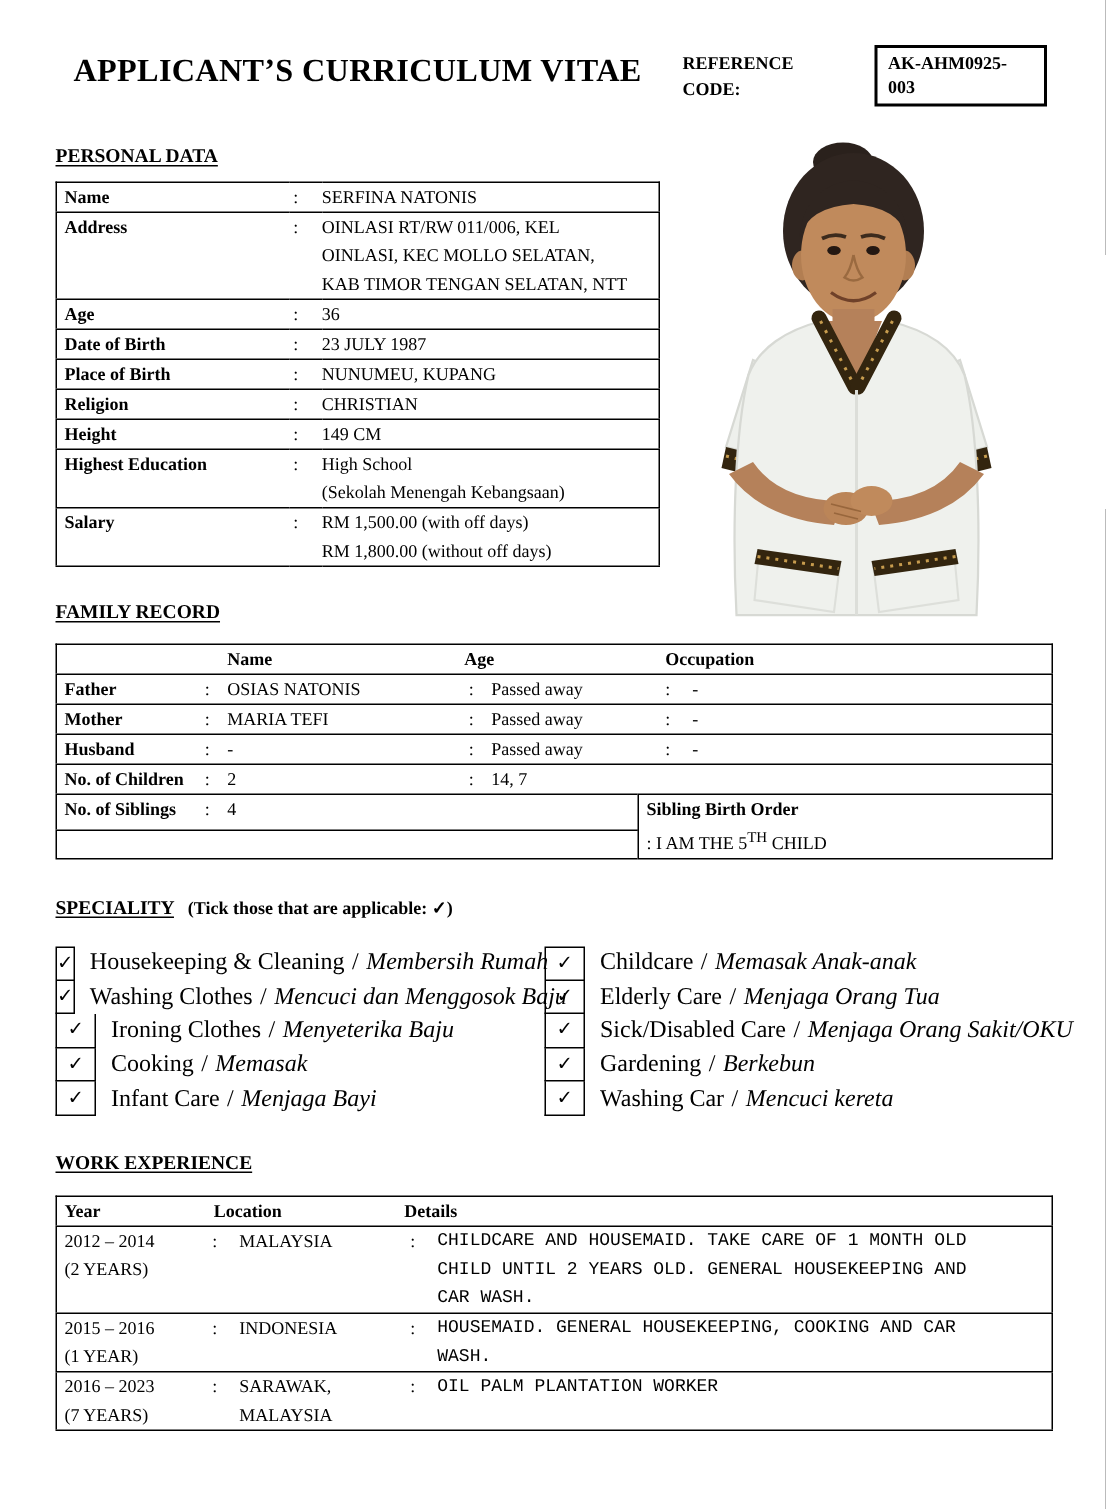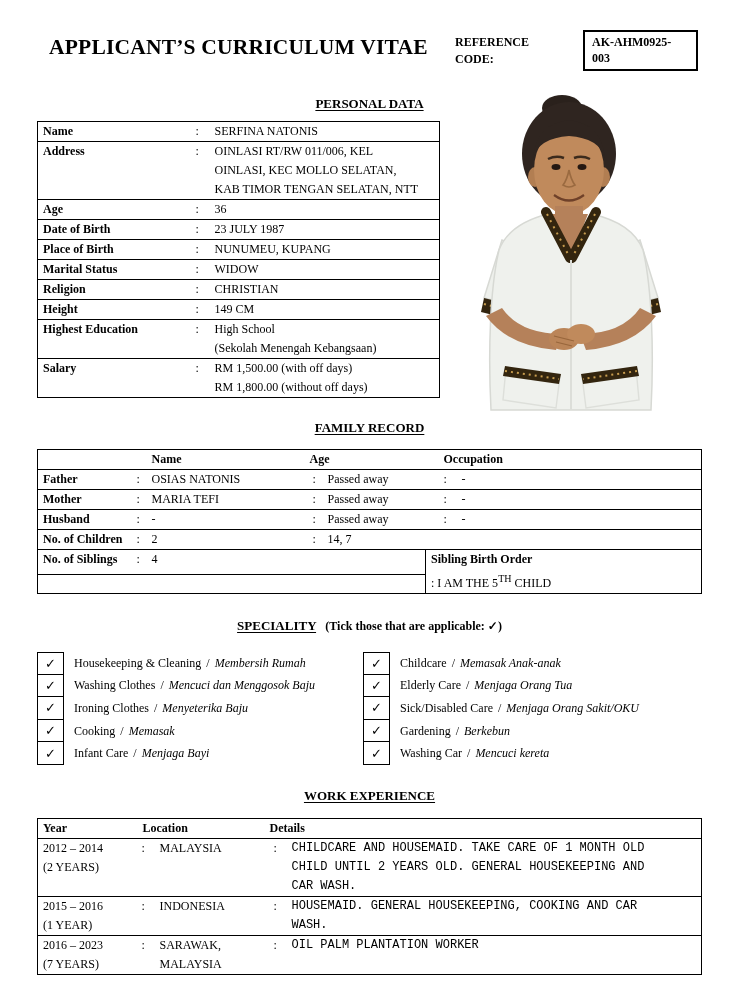--- a/index.html
+++ b/index.html
@@ -18,21 +18,21 @@
   .pre { white-space: pre-line; }
 
   
   .header { position: relative; height: 66px; }
   .title { position: absolute; left: 12px; top: 5px; margin: 0; font-size: 21.5px; font-weight: bold; letter-spacing: 0.2px; }
   .ref-label { position: absolute; left: 418px; top: 4px; font-size: 12px; font-weight: bold; line-height: 17px; }
   .ref-box { position: absolute; left: 546px; top: 0; width: 115px; min-height: 37px; border: 2px solid #000; padding: 2px 5px 3px 7px; font-size: 12px; font-weight: bold; line-height: 16px; }
   .ref-box .code { display: inline-block; width: 84px; }
 
   
-  .section { margin: 0; font-size: 13px; font-weight: bold; text-decoration: underline; text-underline-offset: 2px; text-align: center; }
+  .section { margin: 0; font-size: 13px; font-weight: bold; text-decoration: underline; text-underline-offset: 2px; }
   .section .note { text-decoration: none; display: inline-block; margin-left: 6px; font-size: 12px; }
   #family-heading { margin-top: 22px; }
   #speciality-heading { margin-top: 24px; text-decoration: none; }
   #speciality-heading .u { text-decoration: underline; text-underline-offset: 2px; }
   #work-heading { margin-top: 23px; }
 
   
   table { border-collapse: collapse; border: 1.6px solid #000; table-layout: fixed; }
   tr { border-bottom: 1.6px solid #000; }
   td { padding: 0; vertical-align: top; font-size: 12px; line-height: 19px; }
@@ -52,21 +52,21 @@
   .family-table td.empty { height: 19px; }
   .sib-label { font-weight: bold; }
 
   
   .spec-wrap { display: flex; margin-top: 18px; }
   .spec-col { display: flex; flex-direction: column; }
   .spec-col.left { width: 326px; }
   .spec-item { display: flex; align-items: stretch; height: 22.6px; }
   .spec-box { width: 27px; border: 1.6px solid #000; display: flex; align-items: center; justify-content: center; font-size: 13px; font-family: "DejaVu Sans", sans-serif; }
   .spec-item:not(:first-child) .spec-box { border-top: none; }
-  .spec-label { display: flex; gap: 5px; margin-left: 10px; align-items: center; font-size: 12px; white-space: nowrap; }
+  .spec-label { display: flex; gap: 5px; margin-left: 10px; align-items: center; font-size: 16px; white-space: nowrap; }
   .spec-label .it { font-style: italic; }
 
   
   .work-table { width: 665px; margin-top: 14px; }
   .work-table td.yr { padding-left: 5px; }
   .work-table td.colon1 { padding-left: 4px; }
   .work-table td.loc { padding-left: 6px; }
   .work-table td.colon2 { padding-left: 10px; }
   .work-table td.det { padding-left: 8px; font-family: Liberation Mono, monospace; }
   .work-table td.hd-loc { padding-left: 5px; }
@@ -161,25 +161,20 @@
           <td class="lbl">Date of Birth</td>
           <td class="colon">:</td>
           <td class="pre">23 JULY 1987</td>
         </tr>
     <tr>
           <td class="lbl">Place of Birth</td>
           <td class="colon">:</td>
           <td class="pre">NUNUMEU, KUPANG</td>
         </tr>
     <tr>
-          <td class="lbl">Marital Status</td>
-          <td class="colon">:</td>
-          <td class="pre">WIDOW</td>
-        </tr>
-    <tr>
           <td class="lbl">Religion</td>
           <td class="colon">:</td>
           <td class="pre">CHRISTIAN</td>
         </tr>
     <tr>
           <td class="lbl">Height</td>
           <td class="colon">:</td>
           <td class="pre">149 CM</td>
         </tr>
     <tr>

